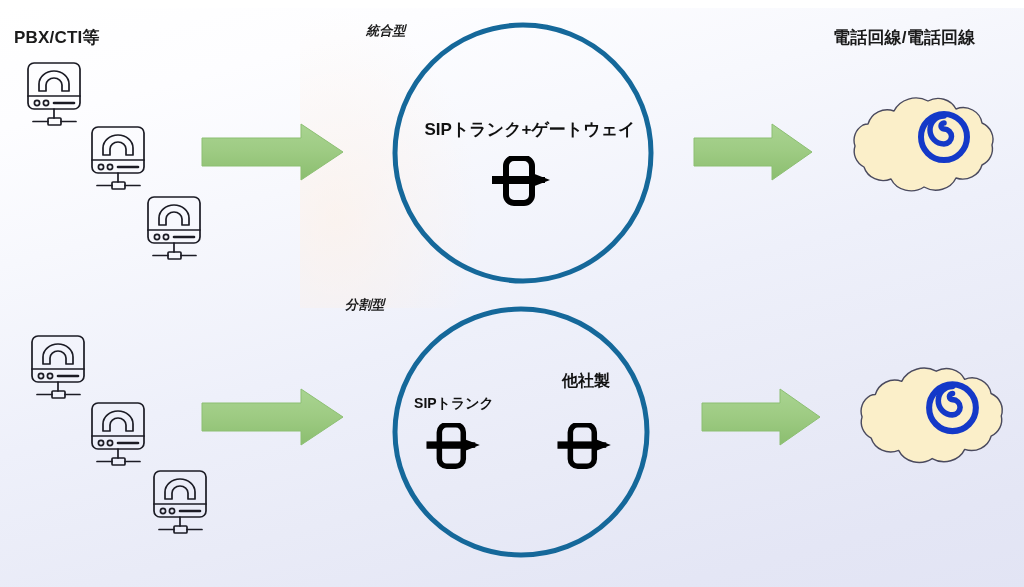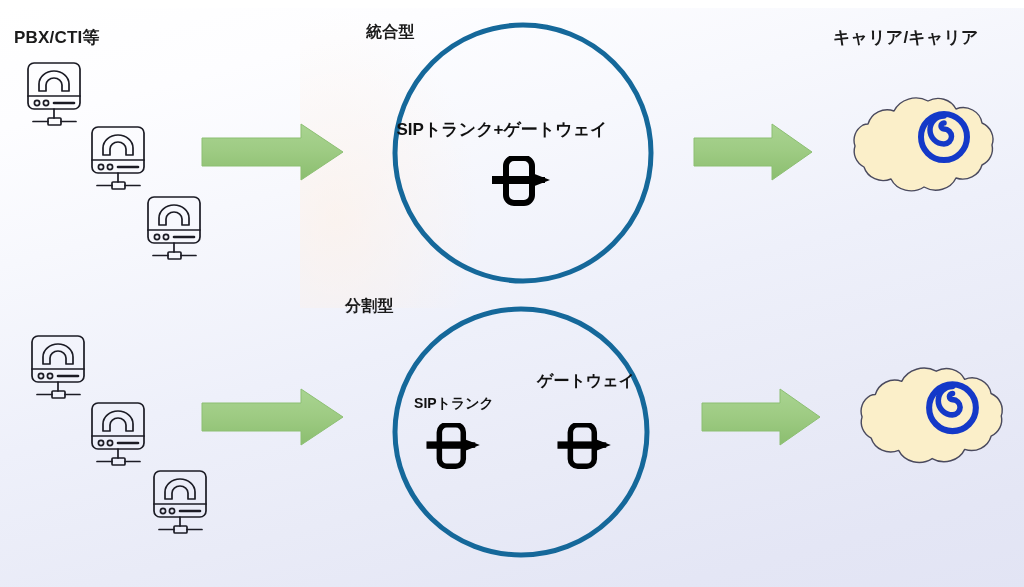--- a/index.html
+++ b/index.html
@@ -38,21 +38,21 @@
   }
 
   .label {
     position: absolute;
     font-weight: bold;
     color: #1b1b1b;
     white-space: nowrap;
     letter-spacing: 0.2px;
   }
   .label-main { font-size: 17px; }
-  .label-sub  { font-size: 16px; }
+  .label-sub  { font-size: 13px; font-style: italic; }
 
   .pbx-icon { position: absolute; }
   .arrow    { position: absolute; }
   .circle   { position: absolute; }
   .cloud    { position: absolute; }
 
   .node-text {
     position: absolute;
     font-weight: bold;
     color: #111111;
@@ -70,21 +70,21 @@
 <div id="diagram">
 
   <div id="warm-wash"></div>
 
   <div class="label label-main" style="left:14px; top:18px;">PBX/CTI等</div>
 
   <div class="label label-sub" style="left:366px; top:14px;">統合型</div>
 
   <div class="label label-sub" style="left:345px; top:288px;">分割型</div>
 
-  <div class="label label-main" style="left:833px; top:18px;">キャリア/キャリア</div>
+  <div class="label label-main" style="left:833px; top:18px;">電話回線/電話回線</div>
 
   <div class="pbx-icon" style="left:22px; top:52px;">
     <svg width="66" height="68" viewBox="0 0 66 68">
       <g fill="none" stroke="#1b1b24" stroke-width="1.7" stroke-linejoin="round" stroke-linecap="round">
         <rect x="6" y="3" width="52" height="46" rx="6"></rect>
         <line x1="6" y1="36" x2="58" y2="36"></line>
         <path d="M17 31 V24 a15 13 0 0 1 30 0 V31 h-7 v-6 a8 7 0 0 0 -16 0 v6 z" fill="none"></path>
         <circle cx="15" cy="43" r="2.6"></circle>
         <circle cx="24" cy="43" r="2.6"></circle>
         <line x1="32" y1="43" x2="52" y2="43" stroke-width="2.6"></line>
@@ -142,21 +142,21 @@
       <path d="M2 17 H101 V3 L143 31 L101 59 V45 H2 Z" fill="url(#garr1)" stroke="#8cbf72" stroke-width="1"></path>
     </svg>
   </div>
 
   <div class="circle" style="left:390px; top:12px;">
     <svg width="266" height="266" viewBox="0 0 266 266">
       <circle cx="133" cy="133" r="128" fill="none" stroke="#15689a" stroke-width="5"></circle>
     </svg>
   </div>
 
-  <div class="node-text" style="left:382px; top:112px; width:240px; font-size:17px;">SIPトランク+ゲートウェイ</div>
+  <div class="node-text" style="left:410px; top:112px; width:240px; font-size:17px;">SIPトランク+ゲートウェイ</div>
 
   <div class="gw-icon" style="left:492px; top:148px;">
     <svg width="62" height="50" viewBox="0 0 62 50">
       <g fill="#000000">
         <rect x="14" y="2" width="26" height="45" rx="8" fill="none" stroke="#000000" stroke-width="6"></rect>
         <rect x="0" y="20" width="44" height="8"></rect>
         <path d="M40 24 L40 17 L58 24 L40 31 Z"></path>
         <rect x="40" y="21" width="13" height="6"></rect>
       </g>
     </svg>
@@ -275,21 +275,21 @@
       <g fill="#000000">
         <rect x="14" y="2" width="26" height="45" rx="8" fill="none" stroke="#000000" stroke-width="6"></rect>
         <rect x="0" y="20" width="44" height="8"></rect>
         <path d="M40 24 L40 17 L58 24 L40 31 Z"></path>
         <rect x="40" y="21" width="13" height="6"></rect>
       </g>
     </svg>
   </div>
 
   <div class="node-text two-line" style="left:521px; top:363px; width:130px; font-size:16px;">
-    <div>ゲートウェイ</div>
+    <div>他社製</div>
   </div>
 
   <div class="gw-icon" style="left:557px; top:415px;">
     <svg width="58" height="46" viewBox="0 0 62 50">
       <g fill="#000000">
         <rect x="14" y="2" width="26" height="45" rx="8" fill="none" stroke="#000000" stroke-width="6"></rect>
         <rect x="0" y="20" width="44" height="8"></rect>
         <path d="M40 24 L40 17 L58 24 L40 31 Z"></path>
         <rect x="40" y="21" width="13" height="6"></rect>
       </g>

